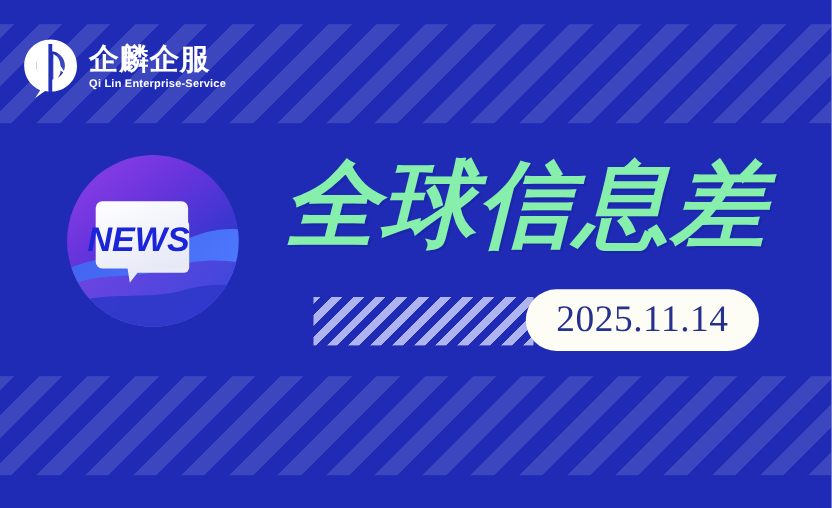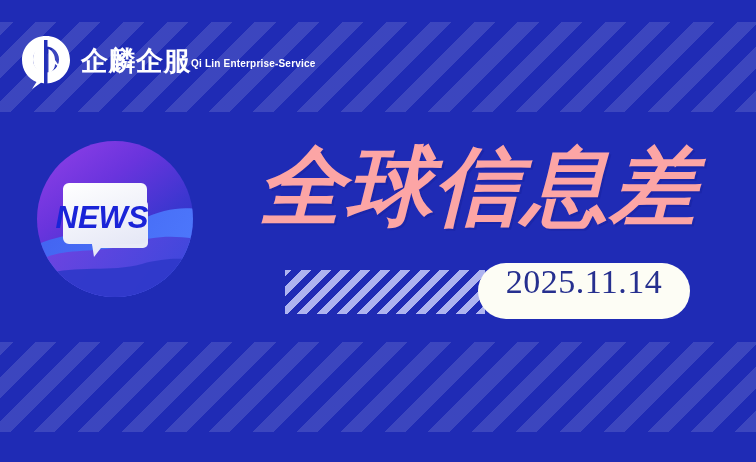--- a/index.html
+++ b/index.html
@@ -43,58 +43,57 @@
     position: absolute;
     left: 20px;
     top: 34px;
     display: flex;
     align-items: center;
     gap: 9px;
   }
   #logo-mark { width: 52px; height: 55px; display: block; }
   #logo-text-group {
     display: flex;
-    flex-direction: row;
+    flex-direction: column;
     justify-content: center;
     line-height: 1;
-    align-items: center;
   }
   #logo-cn {
     color: #ffffff;
     font-size: 27px;
     font-weight: bold;
     letter-spacing: 0.5px;
     white-space: nowrap;
   }
   #logo-en {
     color: #ffffff;
     font-size: 10px;
     font-weight: bold;
     letter-spacing: 0.2px;
     margin-top: 4px;
     white-space: nowrap;
   }
 
   
   #news-badge {
     position: absolute;
-    left: 36px;
+    left: 60px;
     top: 140px;
     width: 158px;
     height: 158px;
   }
   #news-badge svg { display: block; width: 158px; height: 158px; }
 
   
   #main-title {
     position: absolute;
     left: 258px;
     top: 143px;
     width: 480px;
-    color: #fca5a5;
+    color: #86efac;
     font-size: 86px;
     font-weight: bold;
     font-style: italic;
     letter-spacing: 2px;
     line-height: 1;
     white-space: nowrap;
     text-shadow: 2px 2px 0 rgba(20,30,150,0.35);
   }
 
   
@@ -116,21 +115,21 @@
   
   #date-pill {
     position: absolute;
     left: 478px;
     top: 263px;
     width: 212px;
     height: 56px;
     background: #fdfdf5;
     border-radius: 28px;
     display: flex;
-    align-items: flex-start;
+    align-items: center;
     justify-content: center;
   }
   #date-text {
     color: #26308f;
     font-family: "Liberation Serif", serif;
     font-size: 34px;
     letter-spacing: 0.5px;
     white-space: nowrap;
   }
 </style>

